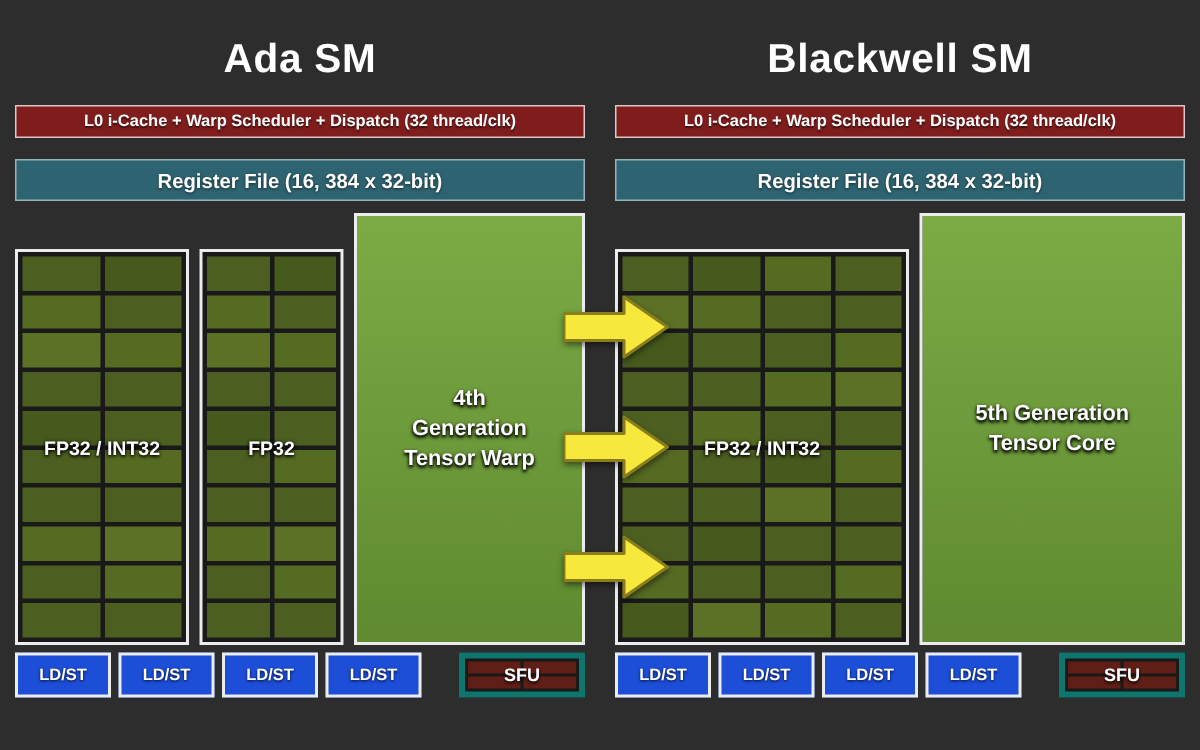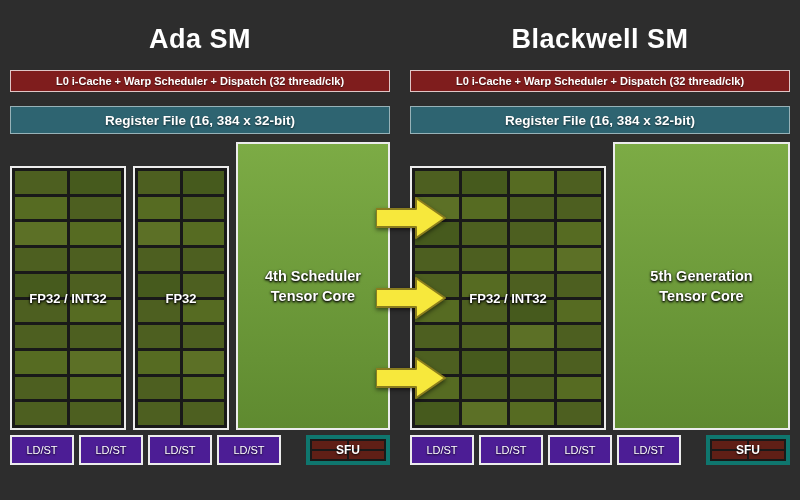--- a/index.html
+++ b/index.html
@@ -59,22 +59,22 @@
 
   
   .panel-0 .block-0 { width: 116px; }
   .panel-0 .block-1 { width: 96px; }
   .panel-0 .block-2 { flex: 1; }
   .panel-1 .block-0 { width: 196px; }
   .panel-1 .block-1 { flex: 1; }
 
   .bottom-row { margin-top: 5px; height: 30px; display: flex; gap: 5px; align-items: stretch; }
   .ldst {
-    width: 64px; border: 2px solid #ececec; background: #4c1d95;
-    color: #fff; font-weight: normal; font-size: 11px;
+    width: 64px; border: 2px solid #ececec; background: #1d4ed8;
+    color: #fff; font-weight: bold; font-size: 11px;
     display: flex; align-items: center; justify-content: center;
     text-shadow: 0 1px 2px rgba(0,0,0,.85);
     text-align: center;
   }
   .sfu {
     position: relative; margin-left: auto; width: 84px;
     border: 4px solid #0f766e; background: #191919; padding: 2px;
     display: grid; grid-template-columns: 1fr 1fr; grid-template-rows: 1fr 1fr; gap: 2px;
   }
   .sfu-cell { background: #5f1f16; }
@@ -144,21 +144,21 @@
           <div class="cell"></div>
           <div class="cell"></div>
           <div class="cell"></div>
           <div class="cell"></div>
           <div class="cell"></div>
           <div class="cell"></div>
         </div>
         <div class="block-label">FP32</div>
       </div>
       <div class="block block-2 tensor">
-        <div class="block-label">4th Scheduler Tensor Core</div>
+        <div class="block-label">4th Generation Tensor Warp</div>
       </div>
     </div>
   <div class="bottom-row">
       <div class="ldst">LD/ST</div>
       <div class="ldst">LD/ST</div>
       <div class="ldst">LD/ST</div>
       <div class="ldst">LD/ST</div>
       <div class="sfu">
         <div class="sfu-cell"></div>
         <div class="sfu-cell"></div>

